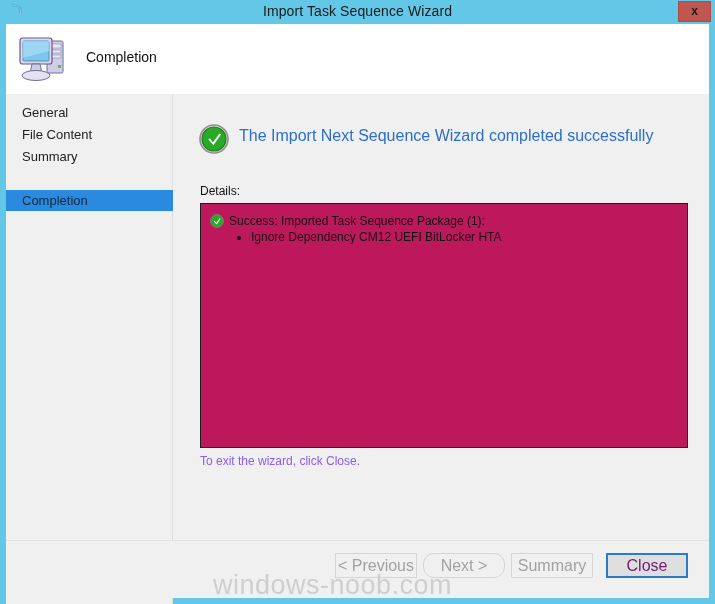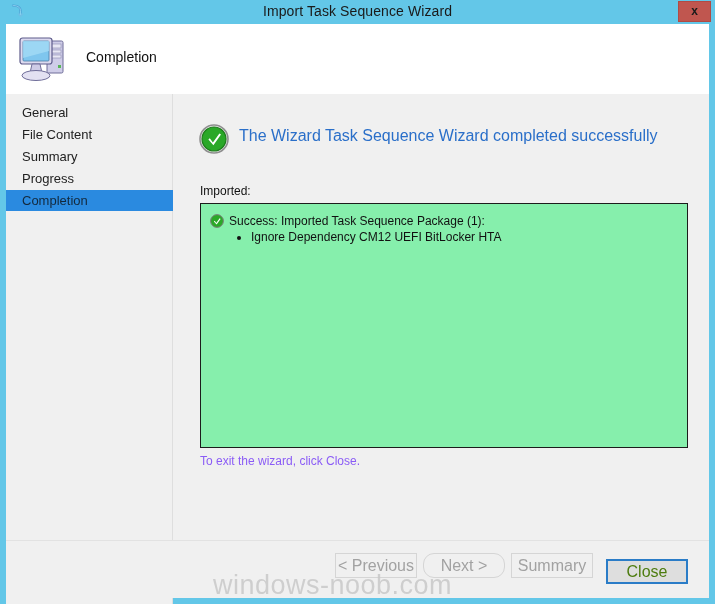--- a/index.html
+++ b/index.html
@@ -144,21 +144,21 @@
     position: absolute;
     left: 27px; top: 90px;
     font-size: 12px;
     color: #111111;
   }
 
   #details-box {
     position: absolute;
     left: 27px; top: 109px;
     width: 488px; height: 245px;
-    background: #86efac;
+    background: #be185d;
     border: 1px solid #1c1c1c;
     box-sizing: border-box;
     overflow: hidden;
   }
   #details-success-icon {
     position: absolute;
     left: 9px; top: 10px;
     width: 14px; height: 14px;
   }
   #details-success-text {
@@ -209,23 +209,22 @@
     user-select: none;
   }
   .btn.disabled {
     border: 1px solid #d5d5d5;
     color: #a2a2a2;
     cursor: default;
   }
   .btn.primary {
     border: 2px solid #2a7cc7;
     background: #dedede;
-    color: #4d7c0f;
+    color: #701a75;
     line-height: 21px;
-    margin-top: 6px;
   }
   #btn-previous { left: 329px; }
   #btn-next     { left: 417px; border-radius: 11px; }
   #btn-summary  { left: 505px; }
   #btn-close    { left: 600px; }
 
   
   #watermark {
     position: absolute;
     left: 213px; top: 570px;
@@ -274,39 +273,38 @@
     </span>
     <div id="header-title">Completion</div>
   </div>
 
   <div id="body">
 
     <div id="sidebar">
       <div class="nav-item" style="top:8px">General</div>
       <div class="nav-item" style="top:30px">File Content</div>
       <div class="nav-item" style="top:52px">Summary</div>
-      <div class="nav-item" style="top:74px">Progress</div>
       <div class="nav-item selected" style="top:96px">Completion</div>
     </div>
 
     <div id="content">
 
       <div id="result-row">
         <span id="success-icon">
           <svg width="30" height="30" viewBox="0 0 30 30">
             <circle cx="15" cy="15" r="14" fill="none" stroke="#8e8e8e" stroke-width="1.6"></circle>
             <circle cx="15" cy="15" r="12" fill="#2aa828"></circle>
             <circle cx="15" cy="15" r="12" fill="none" stroke="#1d7a1b" stroke-width="1.2"></circle>
             <path d="M10.8 14.2 L13.9 18.4 L20.4 9.4 L22 10.6 L14.4 21.2 L9.4 15.4 Z" fill="#ffffff"></path>
           </svg>
         </span>
-        <div id="result-text">The Wizard Task Sequence Wizard completed successfully</div>
+        <div id="result-text">The Import Next Sequence Wizard completed successfully</div>
       </div>
 
-      <div id="details-label">Imported:</div>
+      <div id="details-label">Details:</div>
 
       <div id="details-box">
         <span id="details-success-icon">
           <svg width="14" height="14" viewBox="0 0 14 14">
             <circle cx="7" cy="7" r="6.4" fill="#2aa828" stroke="#7d7d7d" stroke-width="1"></circle>
             <path d="M4.7 6.8 L6.3 8.9 L9.6 4.2 L10.6 5 L6.6 10.6 L3.9 7.5 Z" fill="#ffffff"></path>
           </svg>
         </span>
         <div id="details-success-text">Success: Imported Task Sequence Package (1):</div>
         <ul id="details-bullets">

